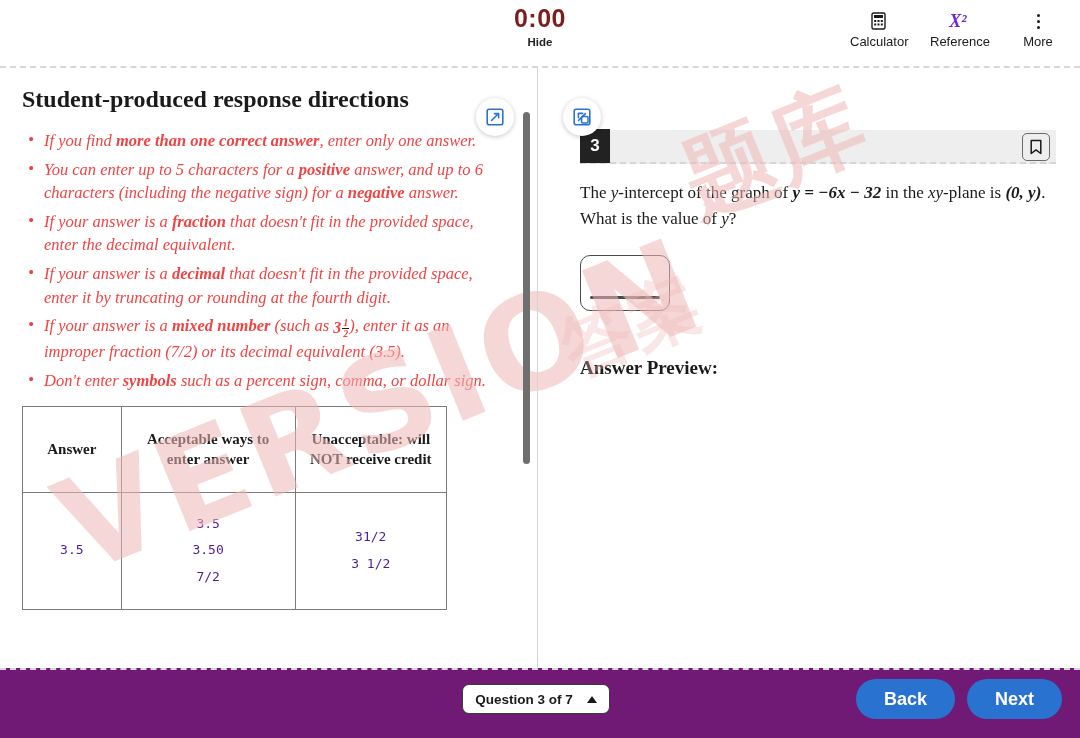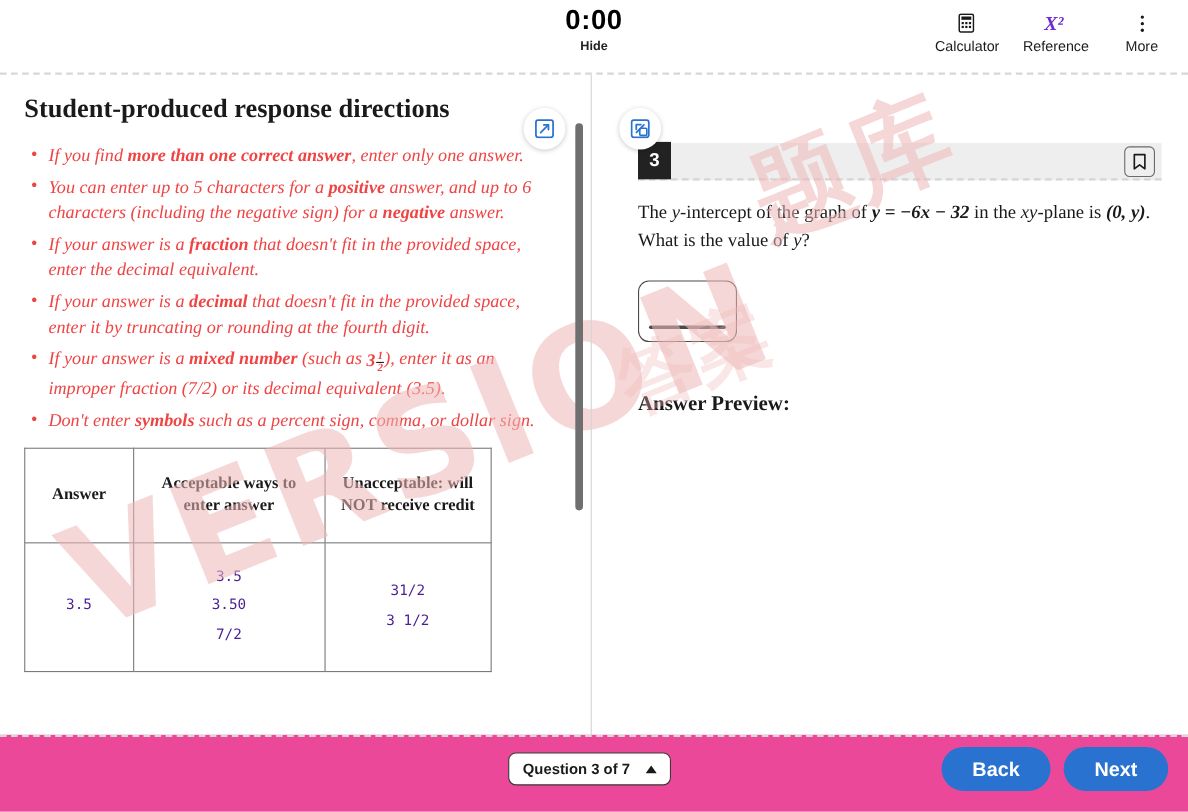--- a/index.html
+++ b/index.html
@@ -47,21 +47,21 @@
   }
   .chev {
     display: inline-block; width: 9px; height: 9px;
     border-right: 2px solid #1a1a1a; border-bottom: 2px solid #1a1a1a;
     transform: rotate(45deg) translate(-2px,-2px);
   }
   .hdr-center {
     position: absolute; left: 0; right: 0; top: 4px;
     text-align: center; width: 1080px;
   }
-  .timer { font-size: 25px; font-weight: 700; color: #000000; letter-spacing: .5px; }
+  .timer { font-size: 25px; font-weight: 700; color: #7f1d1d; letter-spacing: .5px; }
   .hide-btn { font-size: 11.5px; font-weight: 700; color: #222; margin-top: 3px; cursor: pointer; }
 
   .hdr-right {
     position: absolute; right: 14px; top: 10px;
     display: flex; align-items: flex-start; gap: 24px;
   }
   .tool { text-align: center; cursor: pointer; width: 56px; }
   .tool .glyph {
     height: 22px; display: flex; align-items: center; justify-content: center;
     color: #6d28d9;
@@ -184,21 +184,21 @@
     height: 3px; background: #4a4a4a; border-radius: 2px;
   }
   .answer-preview {
     margin-top: 46px; font-family: "Liberation Serif", serif;
     font-size: 19px; font-weight: 700; color: #1a1a1a;
   }
 
   
   .footer {
     position: absolute; left: 0; bottom: 0; width: 1080px; height: 70px;
-    border-top: 2px dashed #d7d7d7; background: #ec4899; z-index: 10;
+    border-top: 2px dashed #d7d7d7; background: #701a75; z-index: 10;
   }
   .qpicker {
     position: absolute; left: 462px; top: 14px;
     height: 30px; min-width: 148px; padding: 0 12px;
     border: 1px solid #3a3a3a; border-radius: 7px; background: #fff;
     display: flex; align-items: center; justify-content: center; gap: 14px;
     font-size: 13.5px; font-weight: 700; color: #1a1a1a; cursor: pointer;
   }
   .caret-up {
     width: 0; height: 0; border-left: 5px solid transparent;

